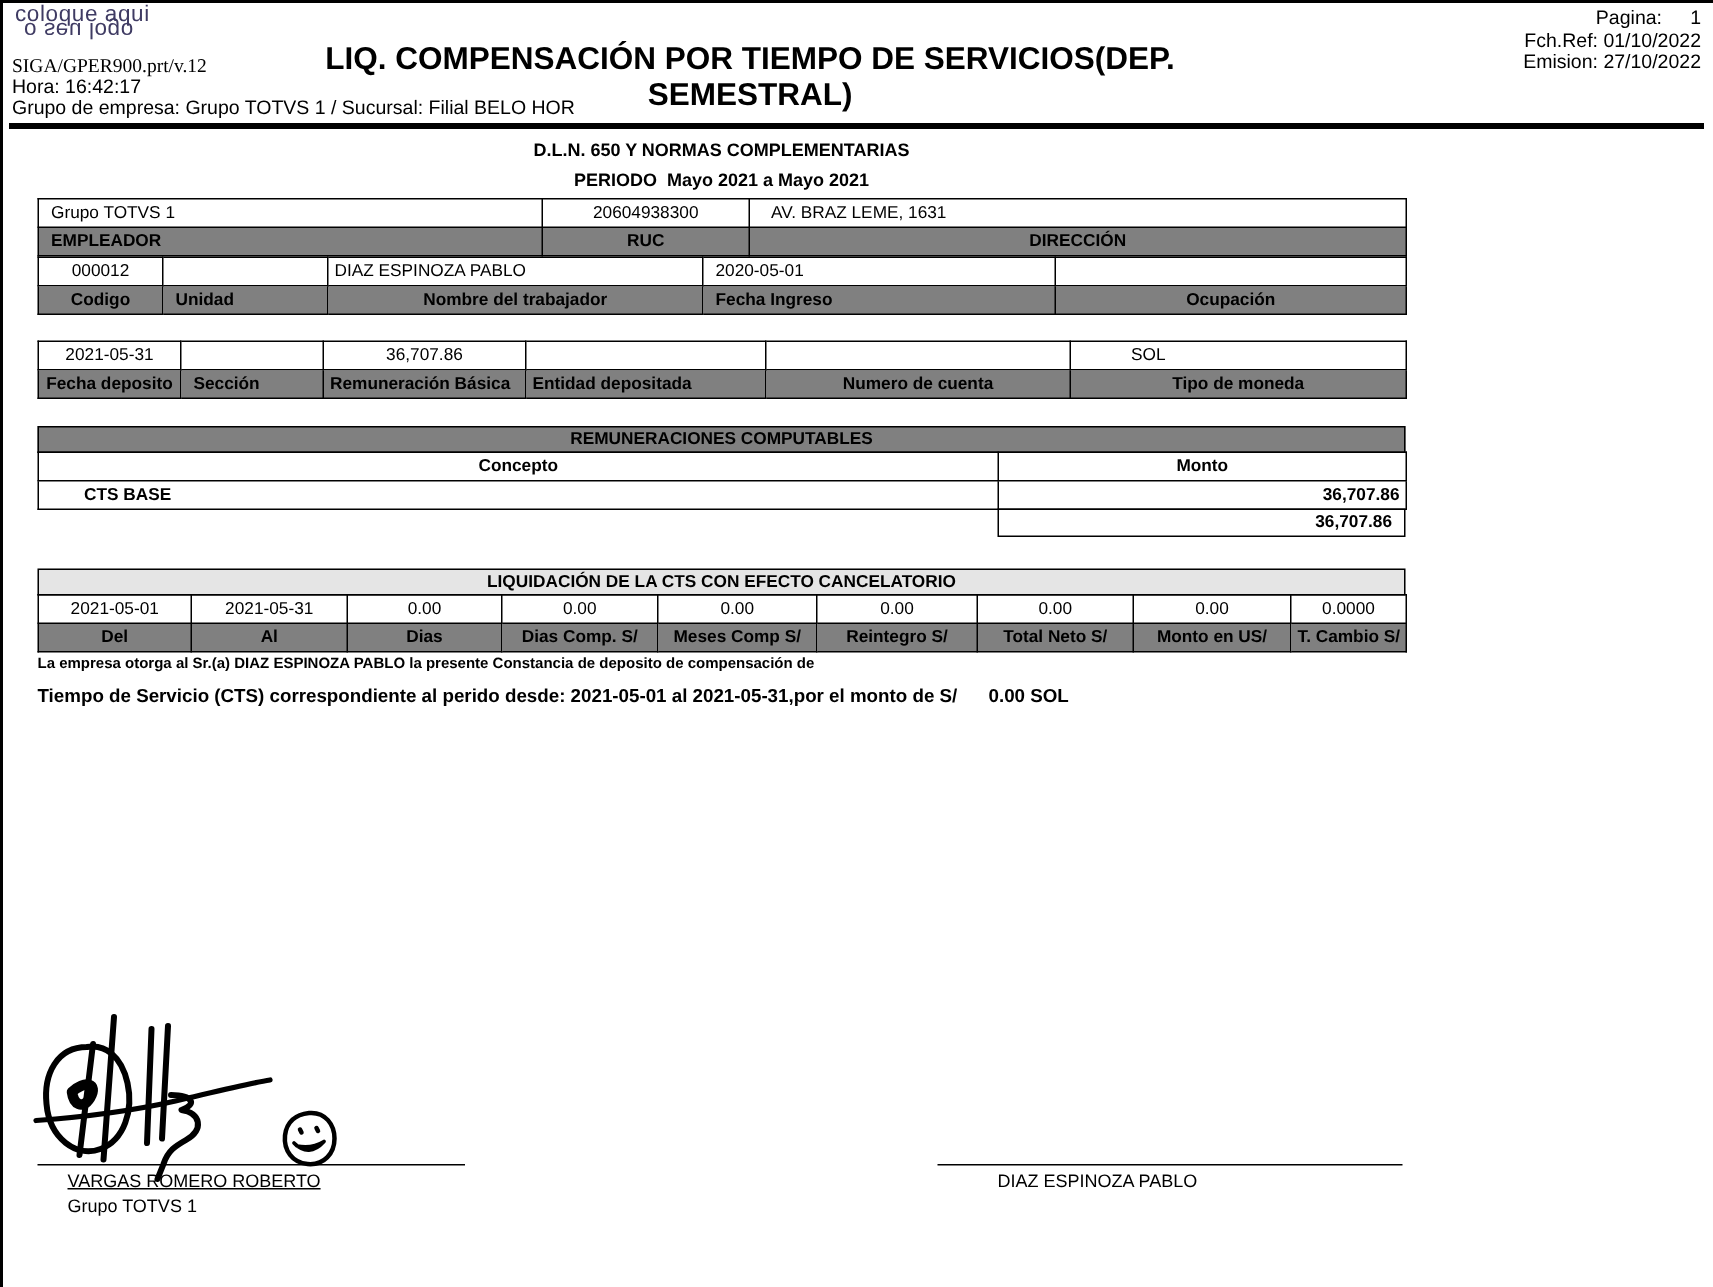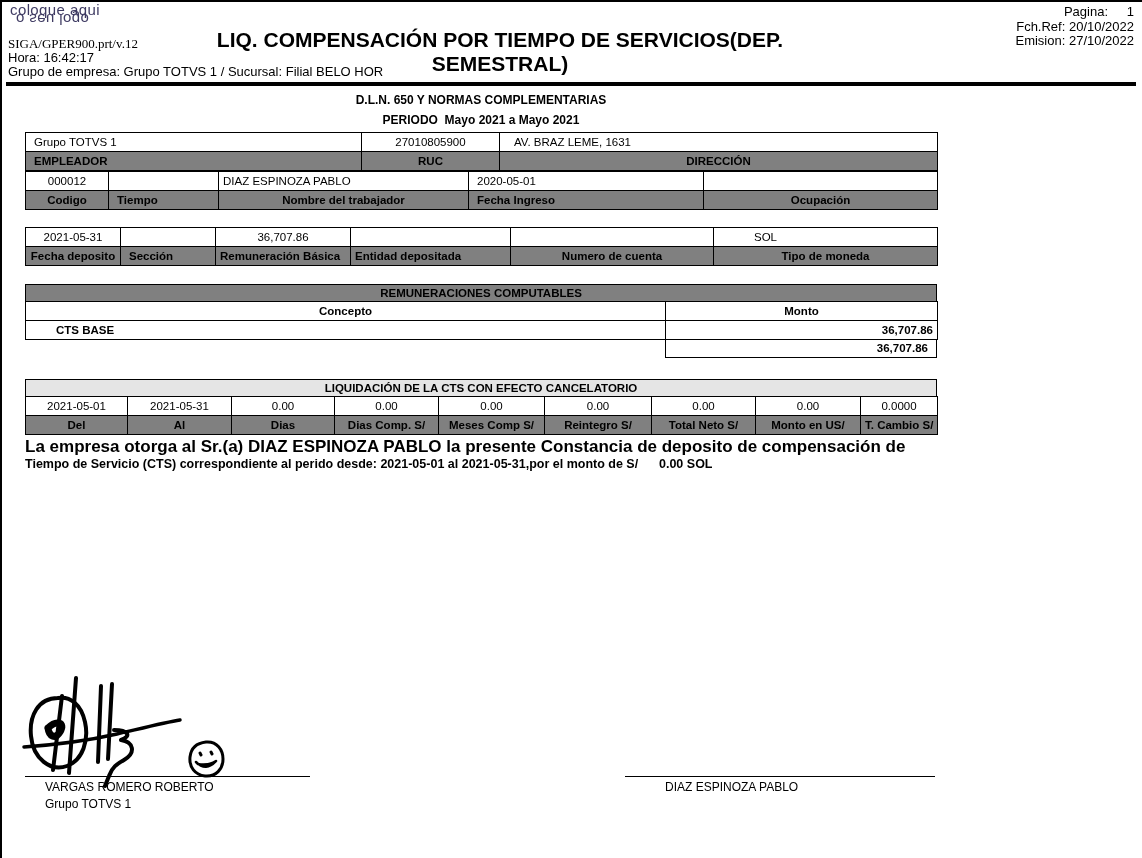--- a/index.html
+++ b/index.html
@@ -49,66 +49,66 @@
   .remun-total { position: relative; left: 640px; width: 272px; height: 19px; border: 1px solid #000;
                  margin-top: -1px; font-size: 11.5px; font-weight: bold; text-align: right;
                  padding: 0 8px; line-height: 17px; }
 
   
   .liq { left: 25px; top: 379px; width: 912px; }
   .liq-title { width: 912px; height: 18px; background: #e5e5e5; border: 1px solid #000;
                text-align: center; font-size: 11.5px; font-weight: bold; line-height: 16px; }
   .liq table { margin-top: -1px; }
 
-  .constancia1 { left: 25px; top: 437px; font-size: 17px; font-weight: bold; }
+  .constancia1 { left: 25px; top: 437px; font-size: 10px; font-weight: bold; }
   .constancia2 { left: 25px; top: 457px; font-size: 12.5px; font-weight: bold; white-space: pre; }
 
   
   .sig-svg { left: 22px; top: 670px; }
   .sigline-left  { left: 25px;  top: 776px; width: 285px; height: 1px; background: #000; }
   .sigline-right { left: 625px; top: 776px; width: 310px; height: 1px; background: #000; }
-  .sig-name-left    { left: 45px;  top: 780px; font-size: 12px; }
+  .sig-name-left    { left: 45px;  top: 780px; font-size: 12px; text-decoration: underline; }
   .sig-company-left { left: 45px;  top: 797px; font-size: 12px; }
   .sig-name-right   { left: 665px; top: 780px; font-size: 12px; }
 </style>
 </head>
 <body>
 
 <div class="abs border-top"></div>
 <div class="abs border-left"></div>
 
 <div class="abs logo">
   <span>coloque aqui</span>
   <span class="flip">o seu logo</span>
 </div>
 <div class="abs report-id">SIGA/GPER900.prt/v.12</div>
 <div class="abs hora">Hora: 16:42:17</div>
 <div class="abs empresa">Grupo de empresa: Grupo TOTVS 1 / Sucursal: Filial BELO HOR</div>
 <div class="abs doc-title">LIQ. COMPENSACIÓN POR TIEMPO DE SERVICIOS(DEP. SEMESTRAL)</div>
 <div class="abs hdr-right">
   <div class="pagerow"><span>Pagina:</span><span class="val">1</span></div>
-  <div>Fch.Ref: 20/10/2022</div>
+  <div>Fch.Ref: 01/10/2022</div>
   <div>Emision: 27/10/2022</div>
 </div>
 
 <div class="abs thick-rule"></div>
 
 <div class="abs norma">D.L.N. 650 Y NORMAS COMPLEMENTARIAS</div>
 <div class="abs periodo">PERIODO  Mayo 2021 a Mayo 2021</div>
 
 <table class="rpt abs t-empleador">
   <colgroup>
       <col style="width:336px">
       <col style="width:138px">
       <col style="width:438px">
     </colgroup>
   <tbody>
       <tr>
     <td class="al pl8">Grupo TOTVS 1</td>
-    <td class="ac">27010805900</td>
+    <td class="ac">20604938300</td>
     <td class="al pl14">AV. BRAZ LEME, 1631</td>
   </tr>
   <tr>
     <td class="hdr al pl8">EMPLEADOR</td>
     <td class="hdr ac">RUC</td>
     <td class="hdr ac">DIRECCIÓN</td>
   </tr>
 </tbody>
   </table>
 
@@ -123,21 +123,21 @@
   <tbody>
       <tr>
     <td class="ac">000012</td>
     <td class="al"></td>
     <td class="al">DIAZ ESPINOZA PABLO</td>
     <td class="al pl8">2020-05-01</td>
     <td class="al"></td>
   </tr>
   <tr>
     <td class="hdr ac">Codigo</td>
-    <td class="hdr al pl8">Tiempo</td>
+    <td class="hdr al pl8">Unidad</td>
     <td class="hdr ac">Nombre del trabajador</td>
     <td class="hdr al pl8">Fecha Ingreso</td>
     <td class="hdr ac">Ocupación</td>
   </tr>
 </tbody>
   </table>
 
 <table class="rpt abs t-deposito">
   <colgroup>
       <col style="width:95px">

